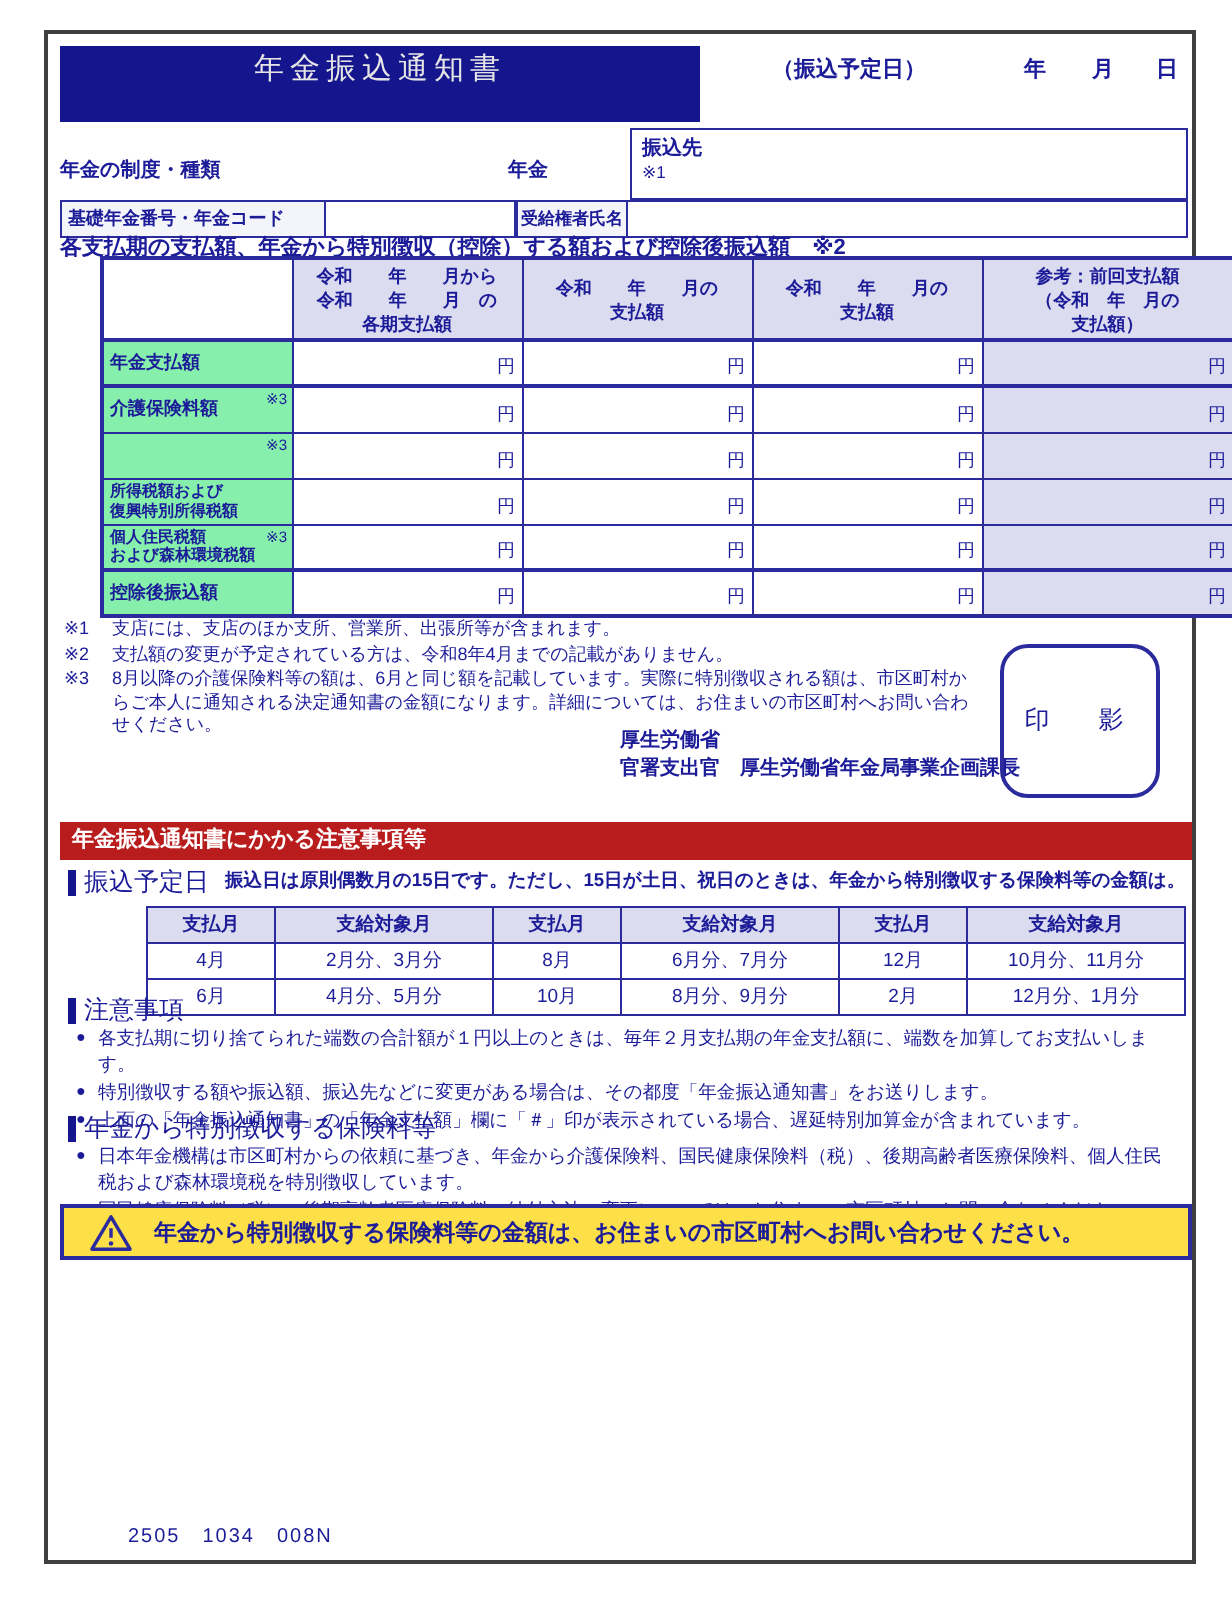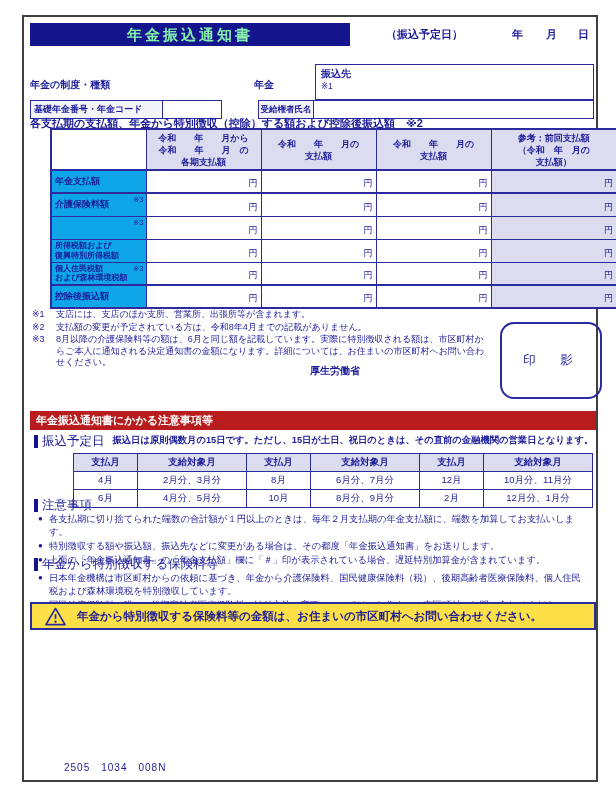--- a/index.html
+++ b/index.html
@@ -10,68 +10,68 @@
     position:relative; width:616px; height:800px; overflow:hidden;
   }
   .frame {
     position:absolute; left:22px; top:15px; width:576px; height:767px;
     border:2px solid #3f3f3f; background:#fff;
   }
   .abs { position:absolute; }
 
   
   .title-bar {
-    left:6px; top:6px; width:320px; height:23px;
-    background:#15158e; color:#86efac; font-weight:bold; font-size:15px;
+    left:6px; top:6px; width:320px; height:38px;
+    background:#15158e; color:#e5e5e5; font-weight:normal; font-size:15px;
     letter-spacing:3px; text-align:center; line-height:23px;
   }
   .pd-label { top:10px; left:362px; font-size:11px; font-weight:bold; }
   .pd-unit  { top:10px; font-size:11px; font-weight:bold; }
 
   .lab { font-size:10px; font-weight:bold; }
   .box { border:1.2px solid #2b2b9e; background:#fff; }
 
   .dest-box { left:291px; top:47px; width:279px; height:36px; padding:2px 5px; }
   .dest-box .l1 { font-size:10px; font-weight:bold; }
   .dest-box .l2 { font-size:8.5px; }
 
-  .bnum-box  { left:6px;  top:83px; width:192px; height:19px; display:flex; }
+  .bnum-box  { left:6px;  top:83px; width:228px; height:19px; display:flex; }
   .bnum-box .cell-label { width:132px; border-right:1.2px solid #2b2b9e;
      font-size:9px; font-weight:bold; line-height:16px; padding-left:3px; background:#f4f4fb; }
   .rname-box { left:234px; top:83px; width:56px; height:19px;
      font-size:8.5px; font-weight:bold; line-height:16px; text-align:center; background:#f4f4fb; }
   .rval-box  { left:289px; top:83px; width:281px; height:19px; }
 
   .caption { left:6px; top:99px; font-size:11px; font-weight:bold; }
 
   
   .main-wrap { left:6px; top:111px;padding-left:20px; }
   table { border-collapse:collapse; table-layout:fixed; }
   .main { width:566px; }
   .main td { border:1px solid #2b2b9e; position:relative; vertical-align:middle; }
   .main { border:2px solid #2b2b9e; }
   .main .hd { background:#dcdcf0; font-size:9px; font-weight:bold; text-align:center; height:41px; }
   .main .hd div { line-height:12px; }
   .main .blank { background:#fff; }
-  .main .lbl { background:#0ea5e9; font-size:9px; font-weight:bold; padding:1px 3px; height:23px; }
+  .main .lbl { background:#86efac; font-size:9px; font-weight:bold; padding:1px 3px; height:23px; }
   .main .lbl .l2line { font-size:8px; line-height:9.5px; }
   .main .note { position:absolute; top:1px; right:2px; font-size:7.5px; font-weight:normal; }
   .main .val { background:#fff; }
   .main .ref { background:#dcdcf0; }
   .main .yen { position:absolute; right:3px; bottom:2px; font-size:9px; }
   .main tr.strong td { border-top-width:2px; border-bottom-width:2px; }
 
   
   .footnotes { left:8px; top:292px; width:458px; font-size:9px; }
   .fn { display:flex; line-height:11.5px; margin-bottom:1px; }
   .fn .mk { width:24px; flex:none; }
   .fn .tx { flex:1; }
 
   .issuer { left:286px; top:347px; font-size:10px; font-weight:bold; line-height:14px; }
-  .seal-box { left:476px; top:305px; width:102px; height:77px;
+  .seal-box { left:476px; top:305px; width:80px; height:77px;
     border:2px solid #2b2b9e; border-radius:14px; background:transparent;
     display:flex; align-items:center; justify-content:center;
     font-size:12.5px; letter-spacing:6px; }
 
   
   .notice-bar { left:6px; top:394px; width:566px; height:19px;
     background:#b91c1c; color:#fff; font-size:11px; font-weight:bold;
     line-height:19px; padding-left:6px; }
 
   .sec-head { display:flex; align-items:flex-end; }
@@ -276,31 +276,32 @@
       <span class="tx">支払額の変更が予定されている方は、令和8年4月までの記載がありません。</span>
     </div>
     <div class="fn">
       <span class="mk">※3</span>
       <span class="tx">8月以降の介護保険料等の額は、6月と同じ額を記載しています。実際に特別徴収される額は、市区町村からご本人に通知される決定通知書の金額になります。詳細については、お住まいの市区町村へお問い合わせください。</span>
     </div>
   </div>
 
   <div class="abs issuer">
     <div>厚生労働省</div>
+    <div>官署支出官　厚生労働省年金局事業企画課長</div>
   </div>
   <div class="abs seal-box">
     <span>印　影</span>
   </div>
 
   <div class="abs notice-bar">年金振込通知書にかかる注意事項等</div>
 
   <div class="abs td-row sec-head">
     <span class="marker"></span>
     <span class="sec-title">振込予定日</span>
-    <span class="desc">振込日は原則偶数月の15日です。ただし、15日が土日、祝日のときは、その直前の金融機関の営業日となります。</span>
+    <span class="desc">振込日は原則偶数月の15日です。ただし、15日が土日、祝日のときは、年金から特別徴収する保険料等の金額は。</span>
   </div>
 
   <div class="abs months-wrap">
     <table class="months">
       <tbody>
           <tr class="mh">
         <td class="pm">支払月</td>
         <td class="tm">支給対象月</td>
         <td class="pm">支払月</td>
         <td class="tm">支給対象月</td>

